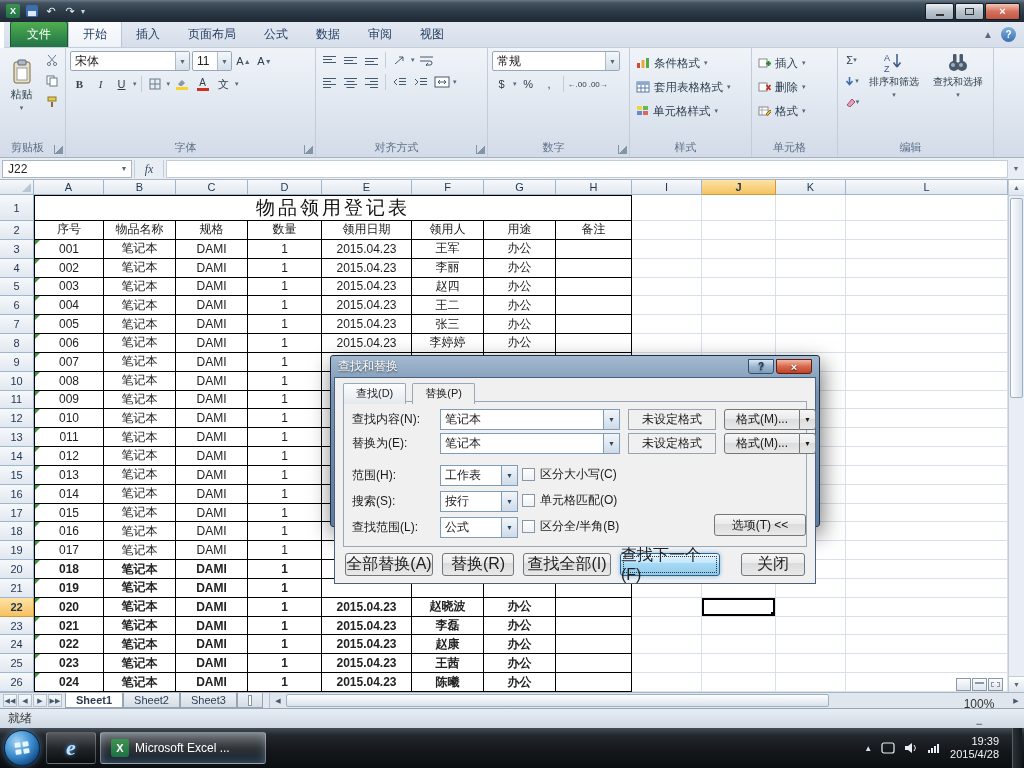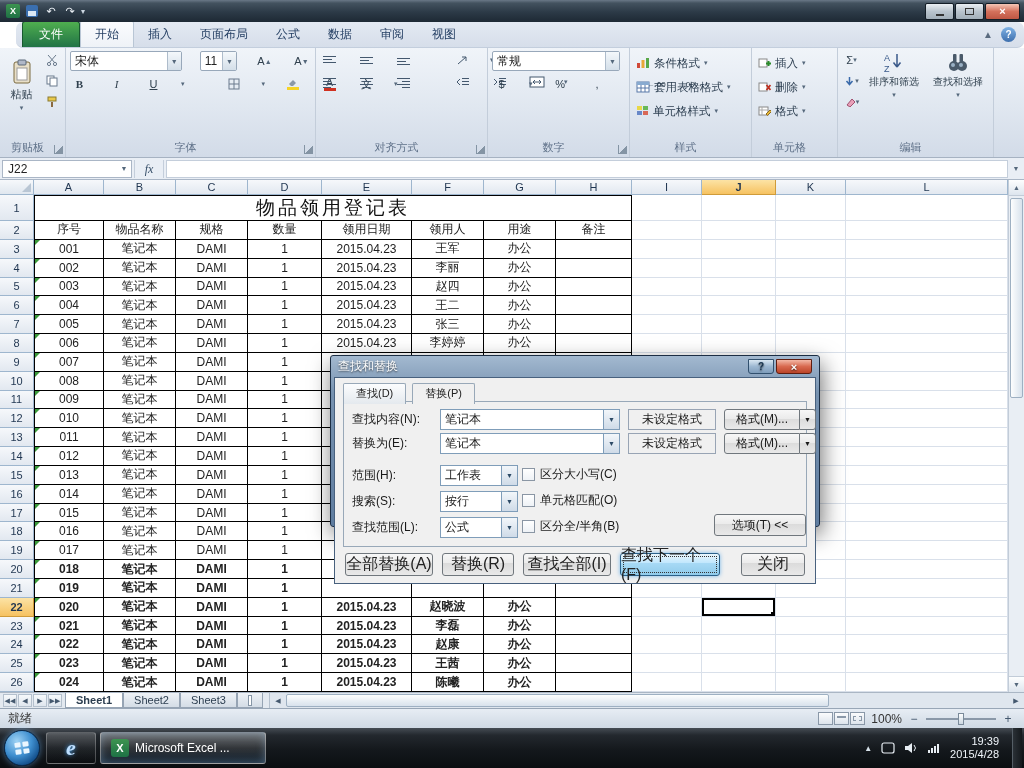--- a/index.html
+++ b/index.html
@@ -18,39 +18,39 @@
   .qdd { font-size:8px; color:#cdd8e2; }
   .title-text { position:absolute; left:0; right:0; text-align:center; font-size:12px; pointer-events:none; text-shadow:0 1px 2px rgba(0,0,0,.6); }
   .winbtns { margin-left:auto; display:flex; padding-right:4px; }
   .wcb { width:29px; height:17px; margin-left:1px; border:1px solid #131d26; border-radius:2px;
     background:linear-gradient(#eaeff3,#b9c4cd 50%,#a2afb9); display:flex; align-items:center; justify-content:center; color:#333; }
   .wcb .minbar { width:8px; height:2px; background:#333; margin-top:7px; }
   .wcb .maxbox { width:9px; height:7px; border:1px solid #333; }
   .wcb.close { width:35px; background:linear-gradient(#f4c6b6,#d4715c 50%,#bf5743); color:#fff; font-weight:bold; font-size:11px; }
 
   
-  .tabsrow { position:absolute; top:22px; left:16px; right:0; height:26px;
-    background:linear-gradient(#e3e9f2,#d6deea); border-bottom:1px solid #c3cedd; display:flex; align-items:flex-end; z-index:4;border-radius:7px; }
+  .tabsrow { position:absolute; top:22px; left:4px; right:0; height:26px;
+    background:linear-gradient(#e3e9f2,#d6deea); border-bottom:1px solid #c3cedd; display:flex; align-items:flex-end; z-index:4; }
   .filetab { margin-left:6px; padding:4px 16px 4px; background:linear-gradient(#4fae4f,#217346); color:#fff;
     border-radius:3px 3px 0 0; border:1px solid #18592f; border-bottom:none; font-size:12px; }
   .tabs { display:flex; align-items:flex-end;margin-top:35px; }
   .tab { padding:4px 14px; color:#1f3a5f; font-size:12px; }
   .tab.active { background:linear-gradient(#fbfcfe,#eef2f7); border:1px solid #b9c6d5; border-bottom:none; border-radius:2px 2px 0 0; }
   .ribright { margin-left:auto; display:flex; gap:8px; padding:0 8px 5px; align-items:center; }
   .ribcaret { color:#5a6b7f; font-size:10px; }
   .ribhelp { width:15px; height:15px; border-radius:50%; background:linear-gradient(#7fb2e5,#3e6fad); color:#fff; font-size:10px; font-weight:bold; display:flex; align-items:center; justify-content:center; }
 
   
   .ribbon { position:absolute; top:48px; left:0; right:0; height:110px;
     background:linear-gradient(#f0f4f9,#e0e7f0 55%,#d2dbe8); border-bottom:1px solid #a6b2c2; display:flex; z-index:4; }
   .group { position:relative; border-right:1px solid #c3cdda; padding:3px 4px 16px; }
   .group-label { position:absolute; bottom:2px; left:0; right:10px; text-align:center; font-size:11px; color:#5e7088; }
   .launcher { position:absolute; right:2px; bottom:3px; width:9px; height:9px; border-left:1px solid #8494a4; border-bottom:1px solid #8494a4;
     background:linear-gradient(135deg,transparent 55%,#8494a4 55%); }
-  .frow { display:flex; align-items:center; gap:18px; margin-bottom:4px; }
+  .frow { display:flex; align-items:center; gap:2px; margin-bottom:4px; }
   .combo { height:20px; border:1px solid #98a8ba; background:#fff; display:flex; align-items:center; border-radius:2px; }
   .combo .cval { flex:1; padding:0 4px; font-size:12px; white-space:nowrap; overflow:hidden; }
   .combo .dd { width:14px; text-align:center; font-size:7px; color:#55687c; background:linear-gradient(#f4f8fb,#d4dfe9); border-left:1px solid #aebccb; align-self:stretch; display:flex; align-items:center; justify-content:center; }
   .sicon { min-width:19px; height:18px; display:flex; align-items:center; justify-content:center; font-size:11px; color:#30404e; }
   .mini { font-size:7px; color:#55687c; }
   .vsep { width:1px; height:16px; background:#c3cdda; margin:0 2px; }
   .bletter { font-family:"Liberation Serif", serif; font-weight:bold; }
   .iletter { font-family:"Liberation Serif", serif; font-style:italic; }
   .uletter { text-decoration:underline; }
   .colbar { display:flex; flex-direction:column; align-items:center; line-height:10px; }
@@ -106,21 +106,21 @@
   .addsheet { width:26px; justify-content:center; }
   .sheetico { width:10px; height:11px; background:#fff; border:1px solid #8696a6; }
   .hscroll { flex:1; display:flex; align-items:stretch; margin-left:6px; background:#dfe6ee; border-left:1px solid #b4c0cd; }
   .harrow { width:16px; display:flex; align-items:center; justify-content:center; font-size:7px; color:#44586e; }
   .hthumb { flex-basis:72%; margin:1px 0; background:linear-gradient(#fdfefe,#d8e2ec); border:1px solid #9eb0c2; border-radius:2px; }
   .htrack { flex:1; }
 
   
   .statusbar { position:absolute; top:708px; left:0; right:0; height:20px; background:linear-gradient(#e7edf4,#cfd9e4); border-top:1px solid #98a6b6; display:flex; align-items:center; z-index:3; }
   .ready { padding-left:8px; color:#333; }
-  .sright { margin-left:auto; display:flex; align-items:center; gap:6px; padding-right:10px; }
+  .sright { margin-left:auto; display:flex; align-items:center; gap:6px; padding-right:10px;flex-direction:column; }
   .viewbtns { display:flex; gap:1px; }
   .vb { width:15px; height:13px; border:1px solid #8a98a8; background:linear-gradient(#fbfcfd,#dde4ec); position:relative; }
   .vb.v2::after { content:""; position:absolute; inset:3px 2px; border-top:2px solid #8a98a8; }
   .vb.v3::after { content:""; position:absolute; inset:3px 2px; border:1px dashed #8a98a8; }
   .zoomtext { color:#333; }
   .zbtn { width:12px; text-align:center; color:#44586e; }
   .ztrack { width:70px; height:2px; background:#8a98a8; position:relative; }
   .zthumb { position:absolute; left:32px; top:-5px; width:6px; height:12px; background:linear-gradient(#fdfefe,#cdd8e2); border:1px solid #7a8a9a; }
 
   

